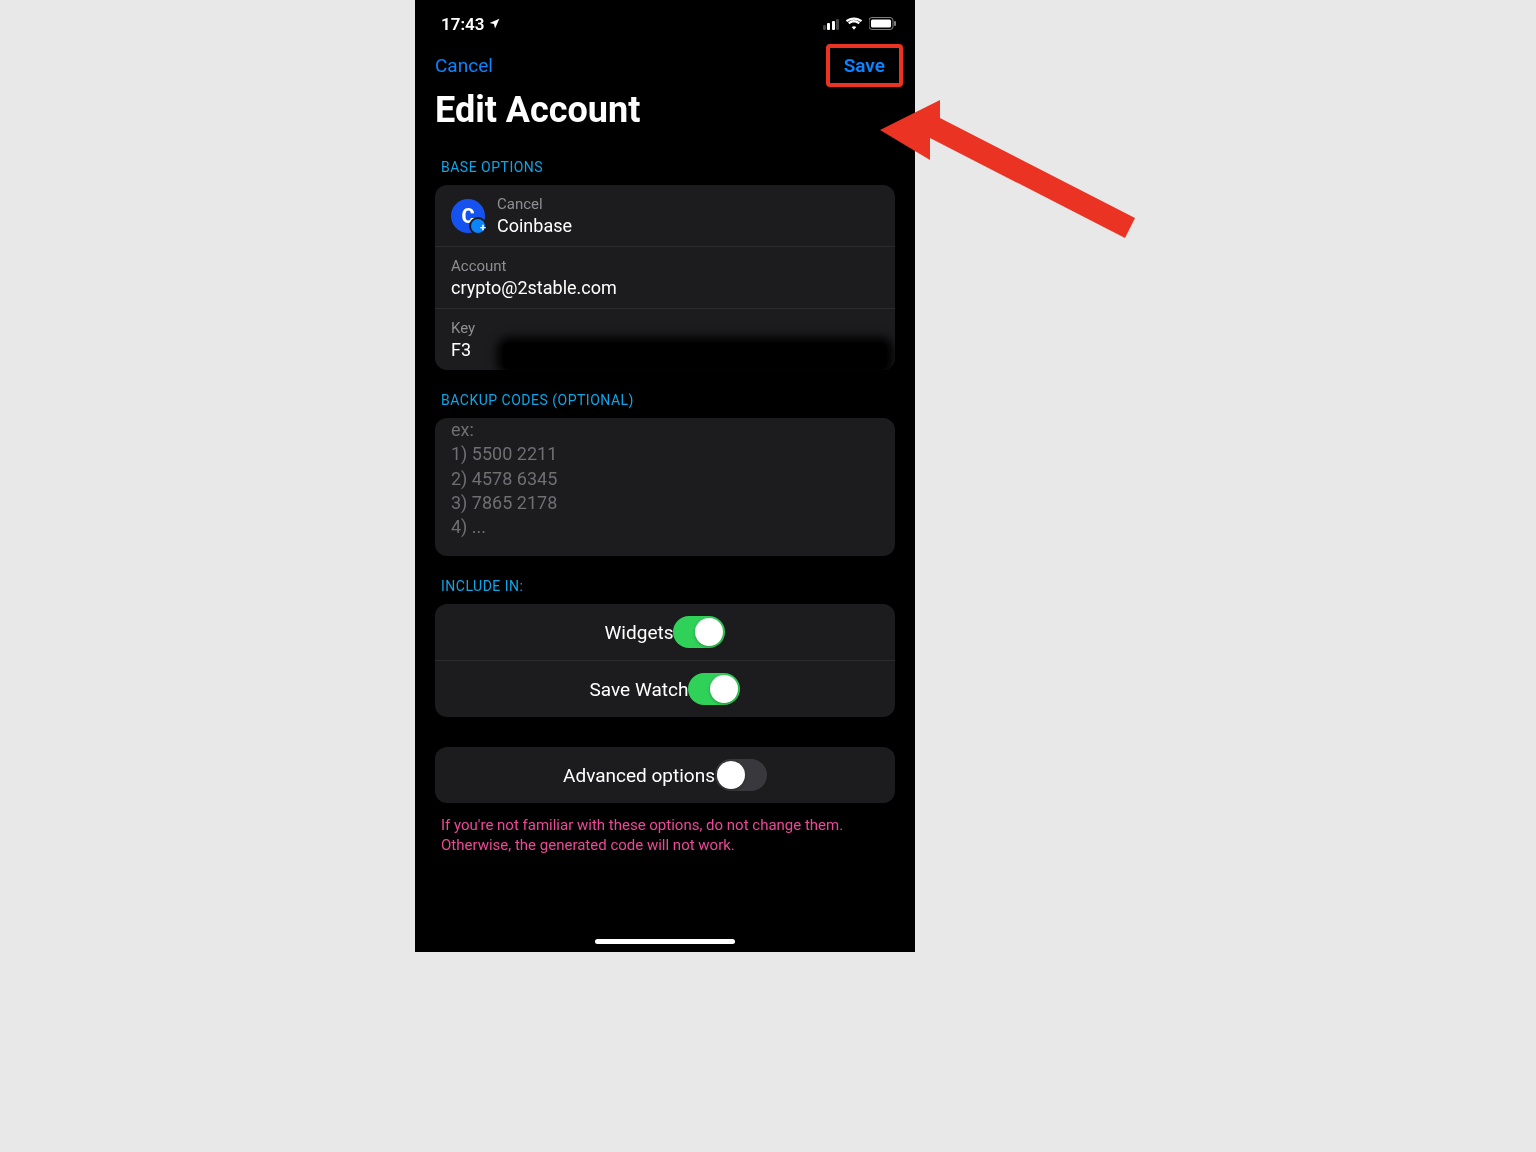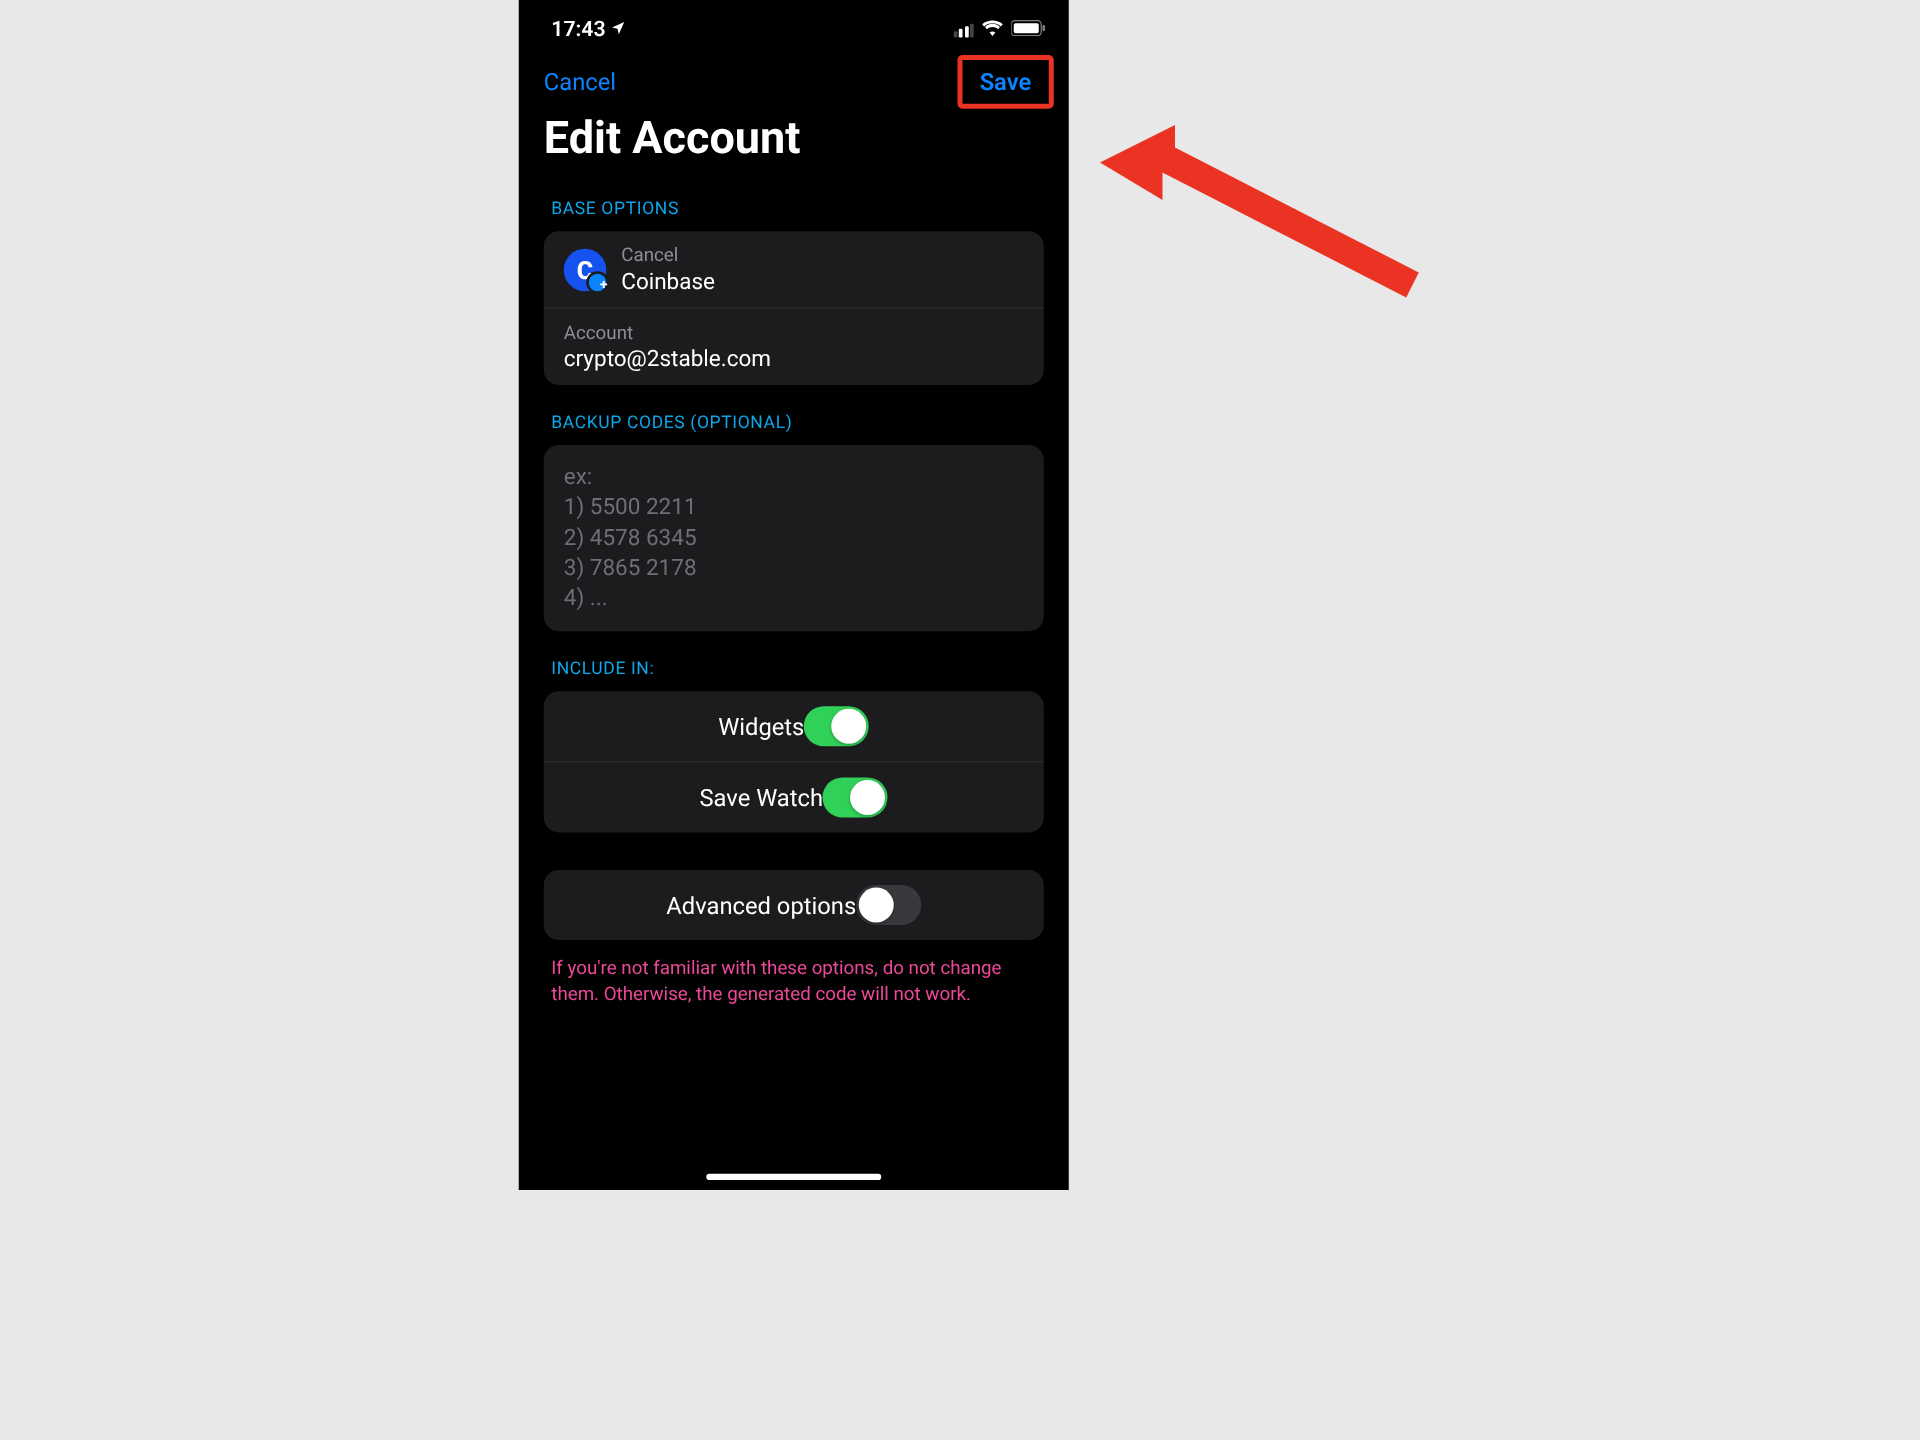--- a/index.html
+++ b/index.html
@@ -8,21 +8,21 @@
     font-family: -apple-system, BlinkMacSystemFont, "Segoe UI", Roboto, Helvetica, Arial, sans-serif;
     width: 1536px;
     height: 1152px;
     position: relative;
     overflow: hidden;
   }
   .phone-frame {
     position: absolute;
     left: 415px;
     top: 0;
-    width: 440px;
+    width: 500px;
     height: 952px;
     background: #000;
     color: #fff;
     overflow: hidden;
   }
   .status-bar {
     display: flex;
     justify-content: space-between;
     align-items: center;
     padding: 8px 18px 0 26px;
@@ -110,21 +110,21 @@
   .field-value { color: #fff; font-size: 18px; }
   .key-row { position: relative; }
   .key-redact {
     position: absolute;
     left: 68px; right: 8px; top: 34px; height: 26px;
     background: #000;
     border-radius: 6px;
     box-shadow: 0 0 10px 6px #000;
   }
   .backup-card {
-    padding: 14px 16px;
+    padding: 0 16px;
     color: #6e6e73;
     font-size: 18px;
     line-height: 1.35;
     min-height: 138px;
     white-space: pre-line;
   }
   .toggle-row {
     display: flex;
     justify-content: center;
     align-items: center;
@@ -220,20 +220,25 @@
       </div>
       <div>
         <div class="field-label">Cancel</div>
         <div class="field-value">Coinbase</div>
       </div>
     </div>
     <div class="row">
       <div class="field-label">Account</div>
       <div class="field-value">crypto@2stable.com</div>
     </div>
+    <div class="row key-row">
+      <div class="field-label">Key</div>
+      <div class="field-value">F3</div>
+      <div class="key-redact"></div>
+    </div>
   </div>
 
   <div class="section-header">BACKUP CODES (OPTIONAL)</div>
   <div class="card">
     <div class="backup-card">ex:
 1) 5500 2211
 2) 4578 6345
 3) 7865 2178
 4) ...</div>
   </div>

